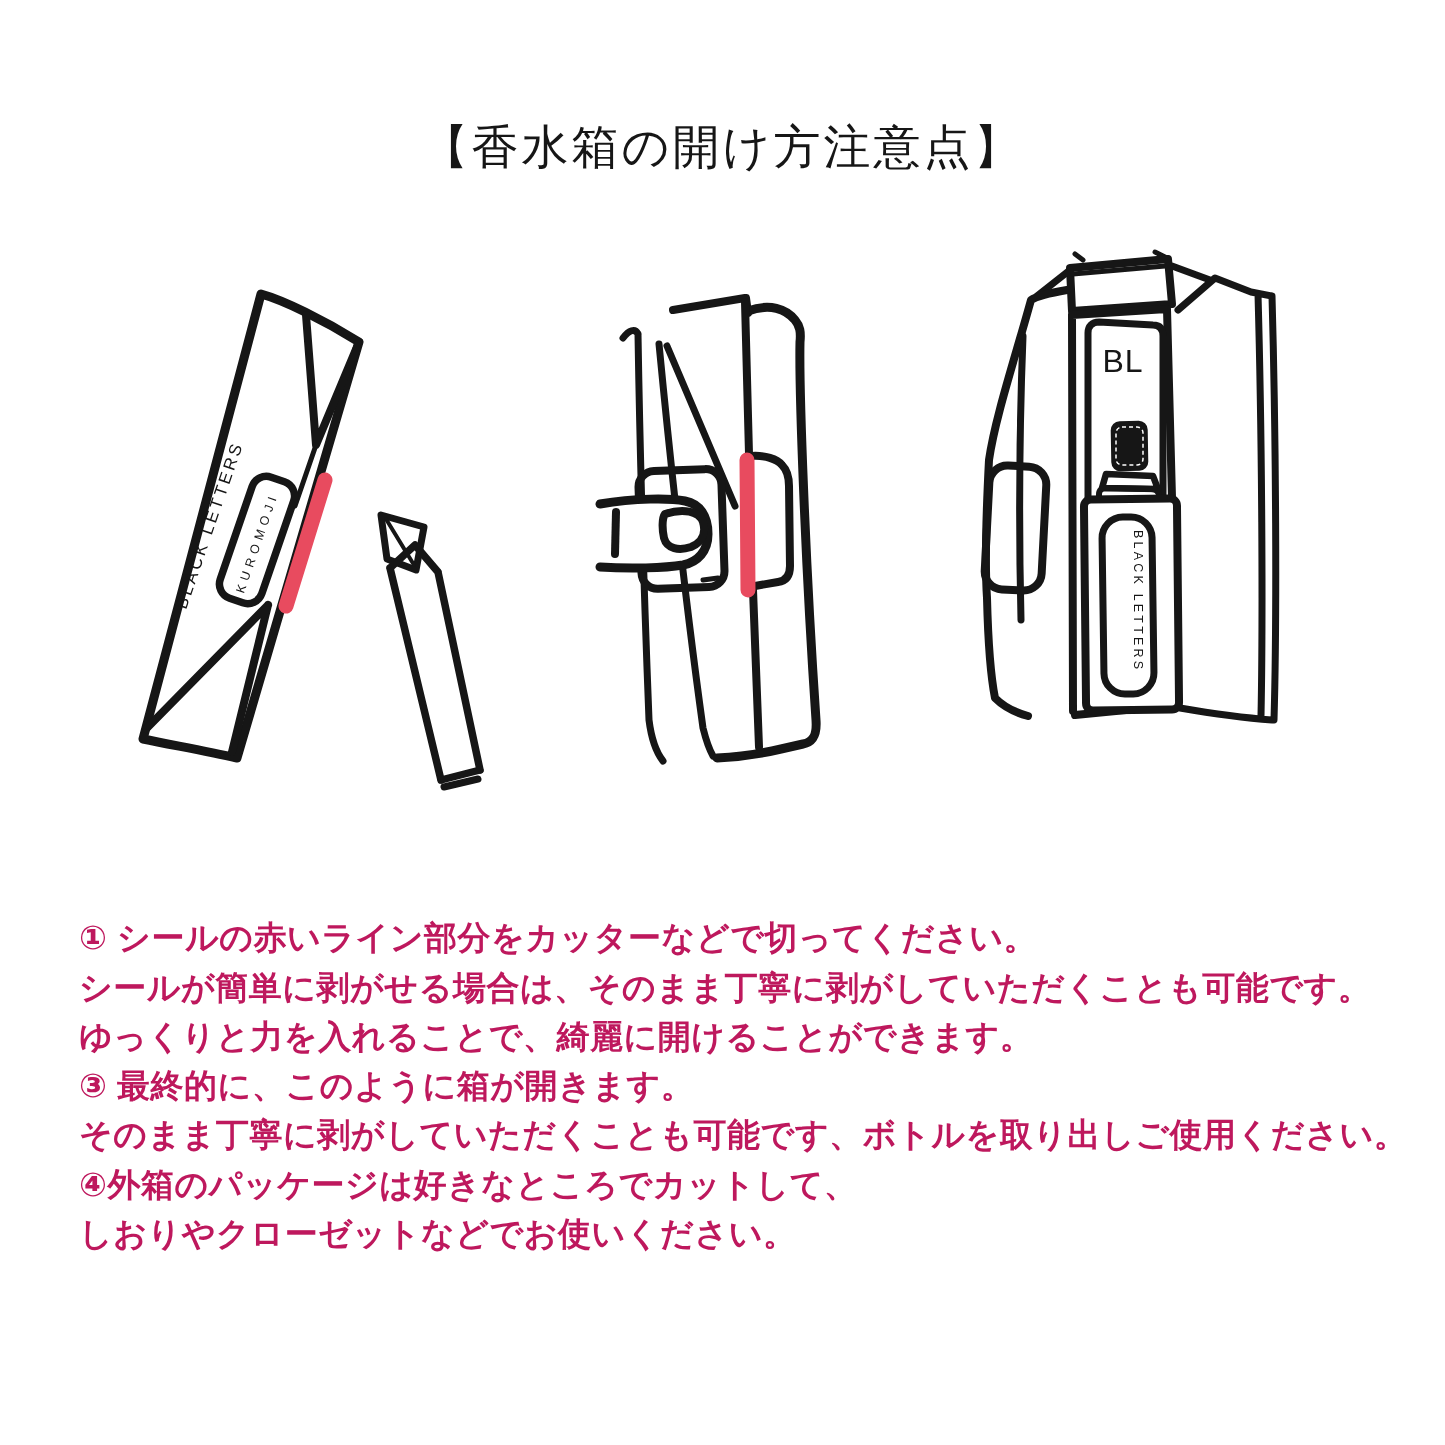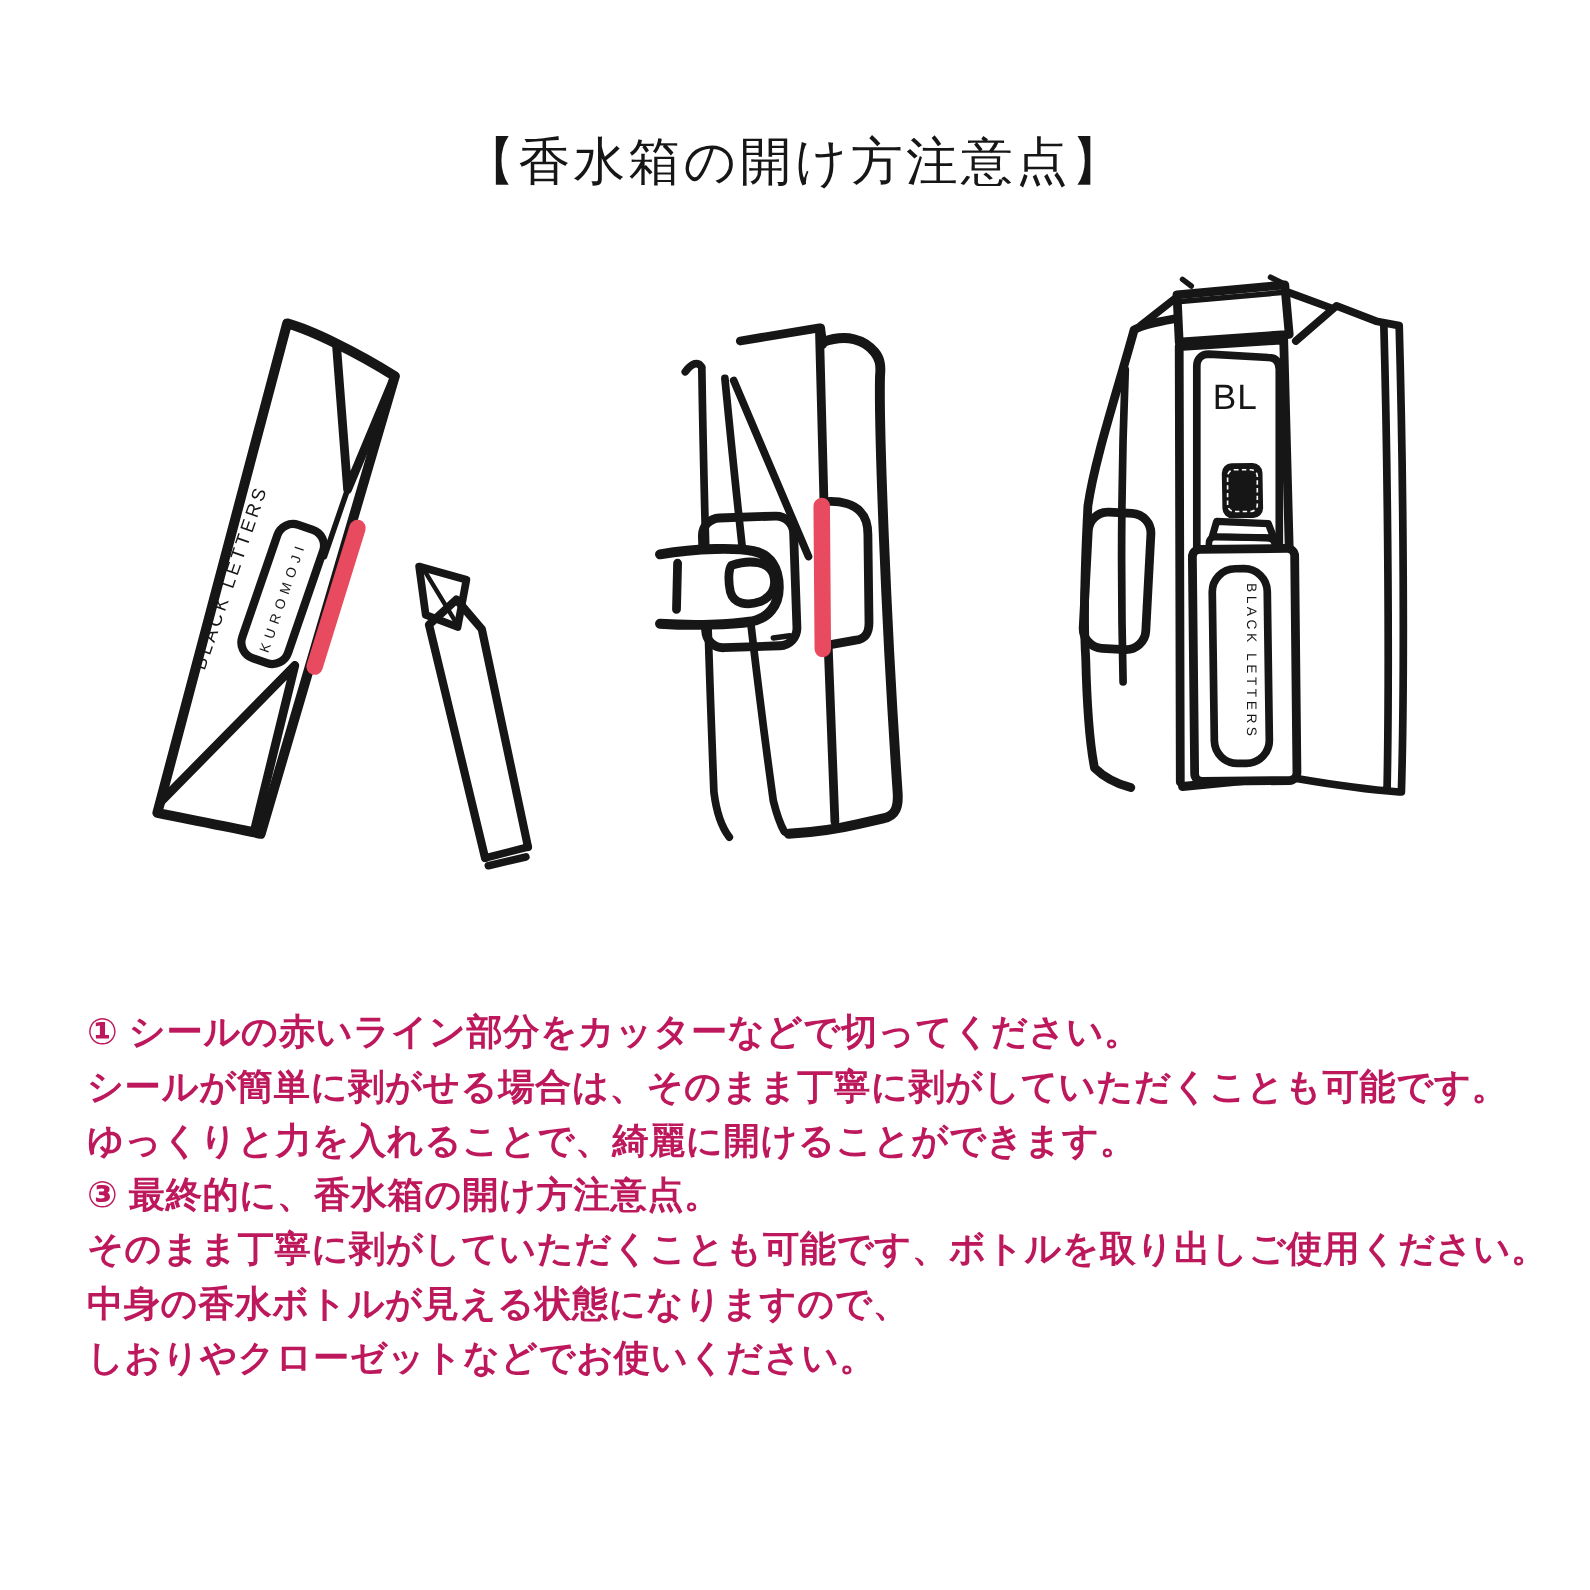--- a/index.html
+++ b/index.html
@@ -99,26 +99,26 @@
     <div class="line">
         <span class="seg b">① シールの赤いライン部分をカッターなどで切ってください。</span>
       </div>
     <div class="line">
         <span class="seg">シールが簡単に剥がせる場合は、そのまま丁寧に剥がしていただくことも可能です。</span>
       </div>
     <div class="line">
         <span class="seg">ゆっくりと力を入れることで、綺麗に開けることができます。</span>
       </div>
     <div class="line">
-        <span class="seg b">③ 最終的に、香水箱の開け方注意点。</span>
+        <span class="seg b">③ 最終的に、このように箱が開きます。</span>
       </div>
     <div class="line">
         <span class="seg">そのまま丁寧に剥がしていただくことも可能です、ボトルを取り出しご使用ください。</span>
       </div>
     <div class="line">
-        <span class="seg">中身の香水ボトルが見える状態になりますので、</span>
+        <span class="seg">④外箱のパッケージは好きなところでカットして、</span>
       </div>
     <div class="line">
         <span class="seg">しおりやクローゼットなどでお使いください。</span>
       </div>
   </div>
 
 </div>
 
 </body></html>

